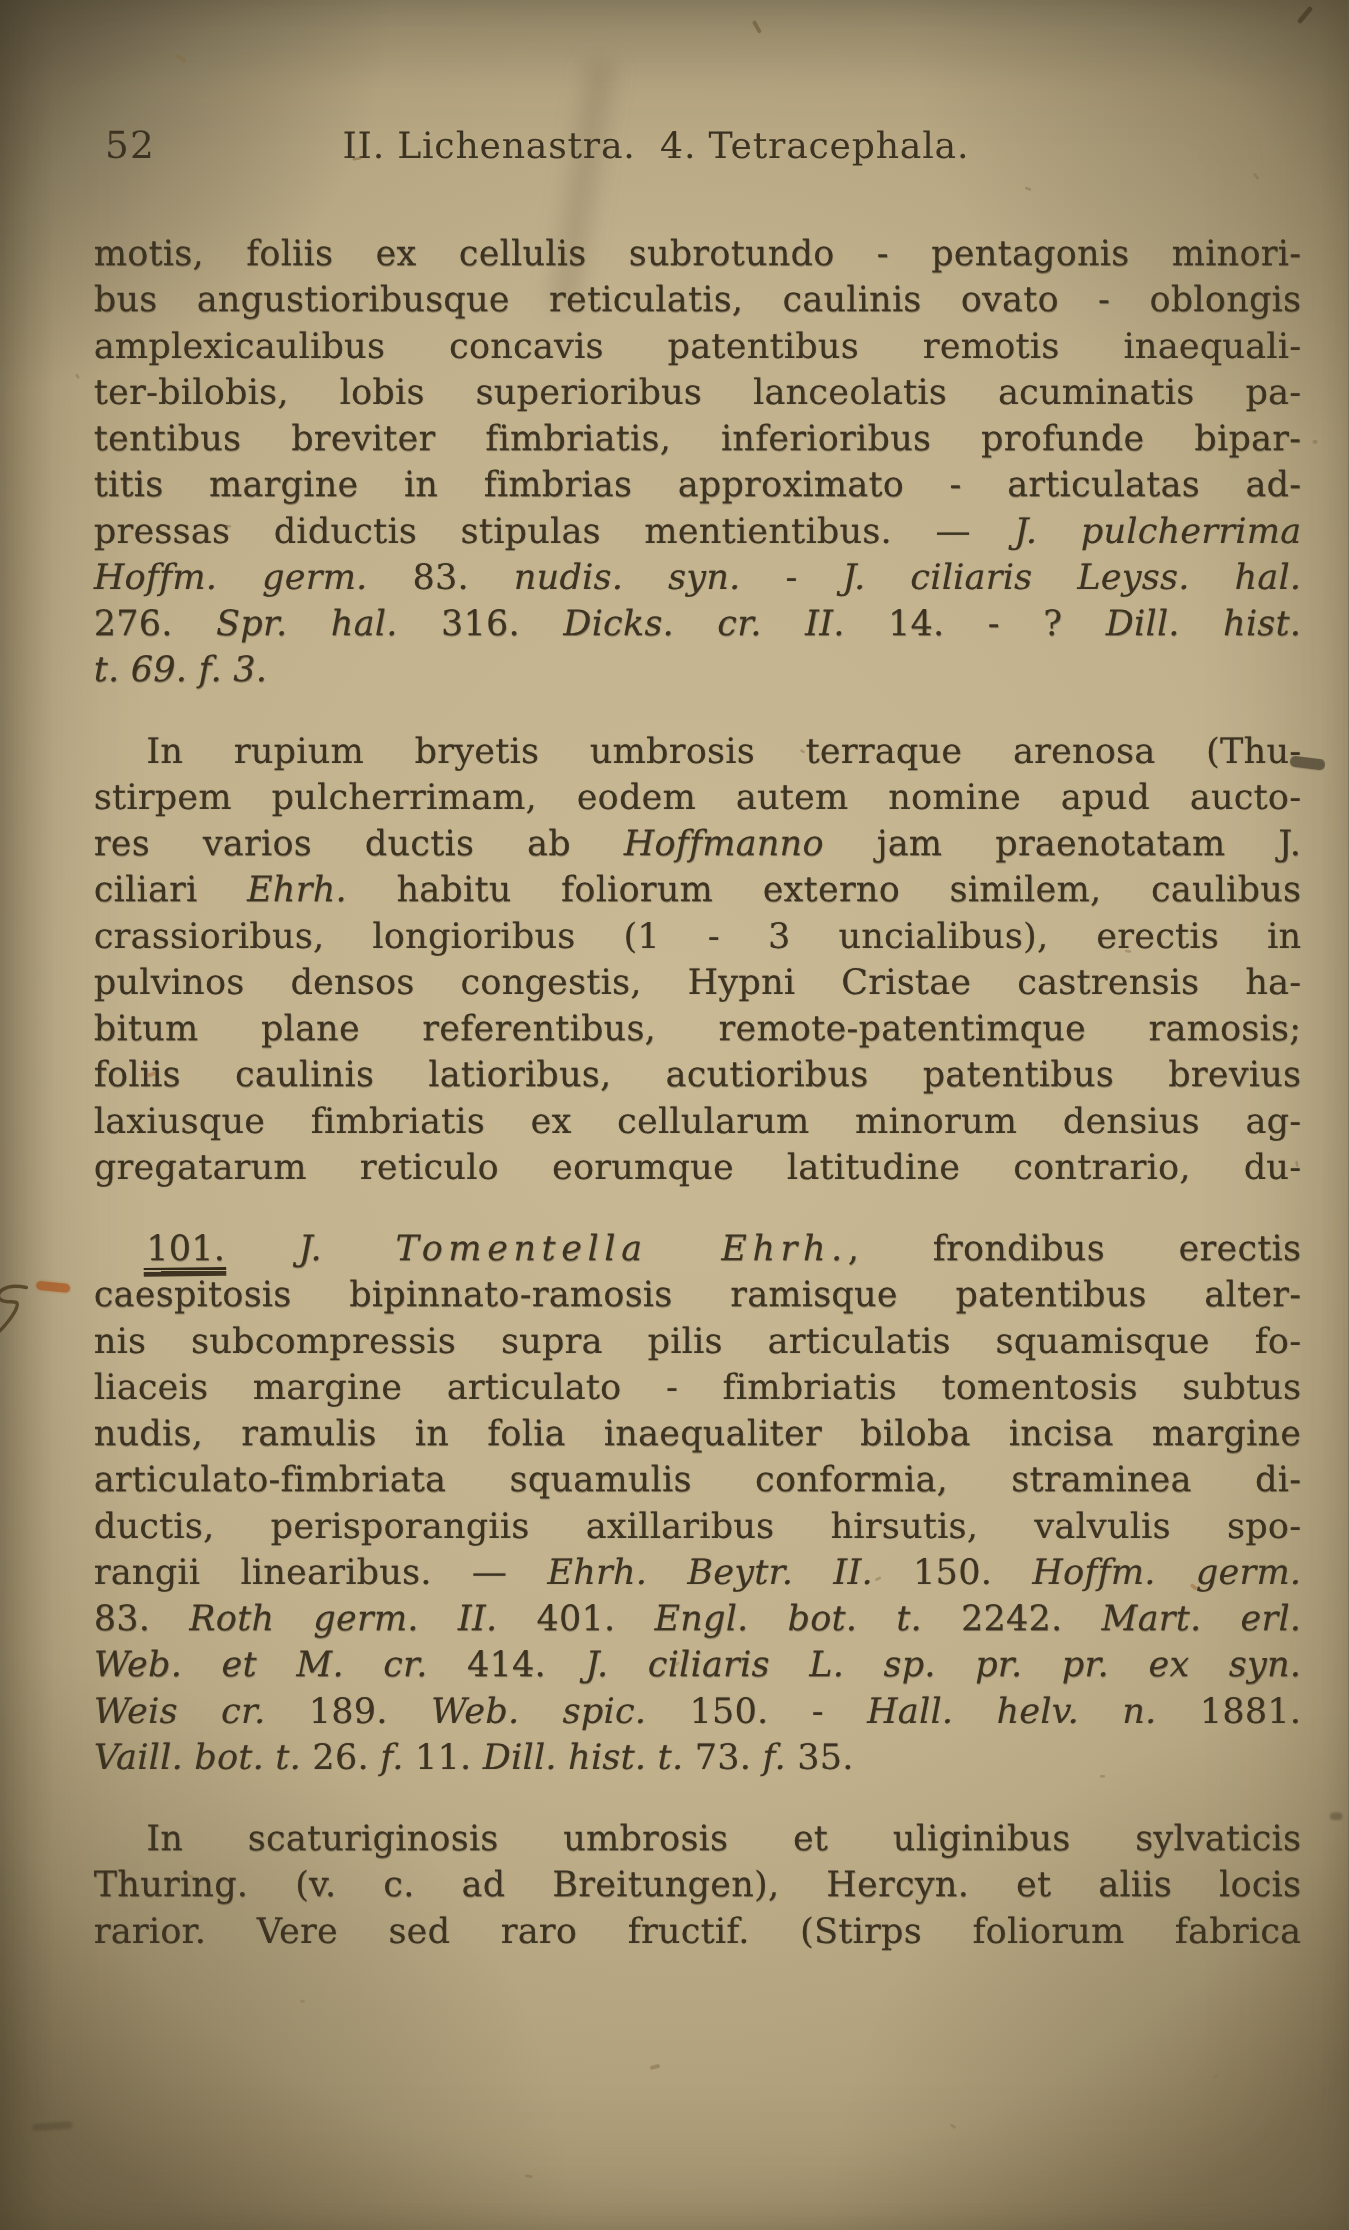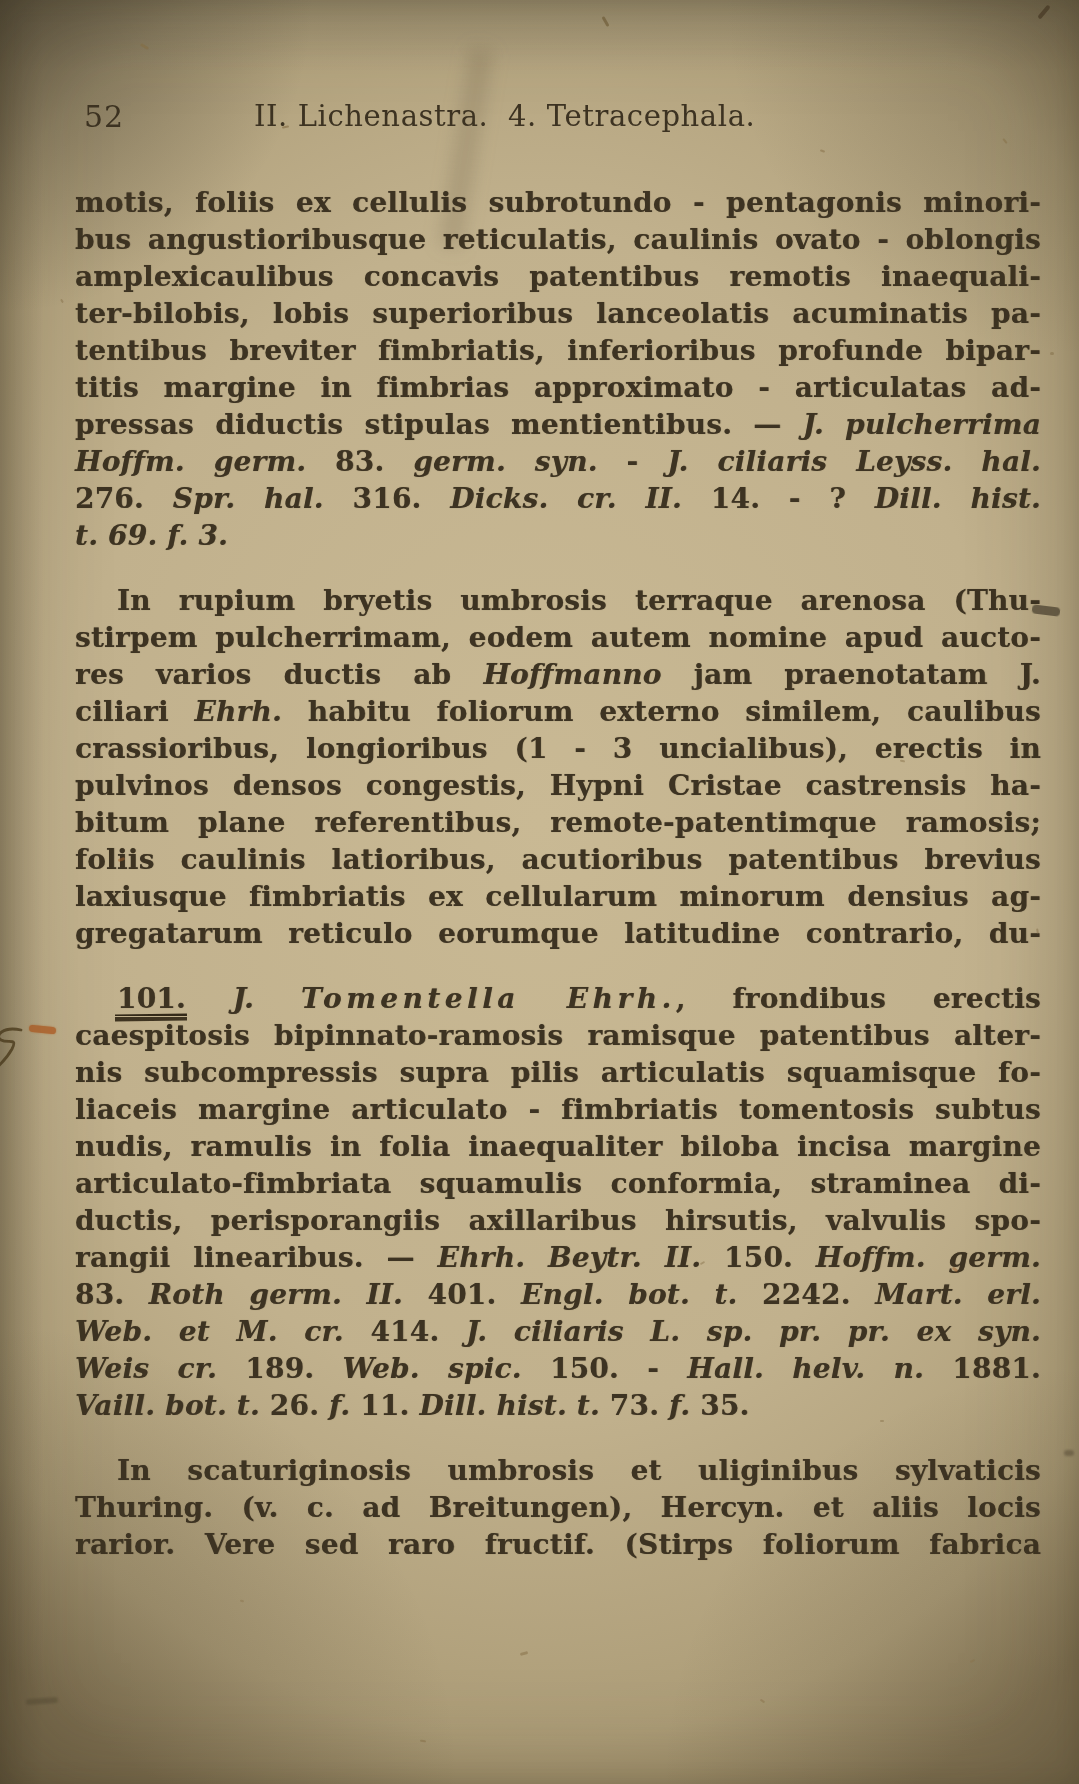--- a/index.html
+++ b/index.html
@@ -12,27 +12,27 @@
       radial-gradient(circle at 100% 0%, rgba(62,56,42,.30), rgba(62,56,42,0) 17%),
       radial-gradient(circle at 0% 100%, rgba(58,50,34,.38), rgba(58,50,34,0) 22%),
       radial-gradient(circle at 100% 100%, rgba(58,50,34,.30), rgba(58,50,34,0) 20%),
       linear-gradient(to bottom, rgba(92,88,74,.25) 0%, rgba(92,88,74,0) 4%),
       linear-gradient(to right, rgba(70,60,42,.25) 0%, rgba(70,60,42,0) 4%),
       radial-gradient(ellipse 80% 60% at 50% 46%, #c9b994 0%, #c1b18d 55%, #ad9d78 86%, #93825f 100%);
   }
   .page::after{content:"";position:absolute;inset:0;pointer-events:none;
     box-shadow:inset 0 0 110px rgba(58,48,28,.33), inset 0 0 22px rgba(58,48,28,.18);}
   .hdr-num{position:absolute;left:84px;top:99px;font-size:30px;letter-spacing:1px;text-align:right;}
-  .hdr-title{position:absolute;left:254px;top:99px;font-size:29px;letter-spacing:.6px;}
+  .hdr-title{position:absolute;left:274px;top:99px;font-size:29px;letter-spacing:.6px;}
   .body-text{
     position:absolute;left:75px;top:184px;width:966px;
     font-size:28px;line-height:37px;letter-spacing:.2px;
     text-shadow:.3px .4px .7px rgba(52,42,26,.55);
   }
-  .para{margin:0;font-weight:bold;}
+  .para{margin:0;}
   .para + .para{margin-top:28px;}
   .line{text-align:justify;text-align-last:justify;}
   .line.last{text-align-last:left;}
   .line.ind{text-indent:42px;}
   .i{font-style:italic;}
   .sp{letter-spacing:.16em;}
   .sym{font-family:"DejaVu Sans","Liberation Sans",sans-serif;}
   .u{position:relative;}
   .u::after{content:"";position:absolute;left:-2px;right:-1px;bottom:-6px;height:7px;
     background:linear-gradient(to bottom, rgba(40,30,14,.92) 0 2px, rgba(40,30,14,0) 2px 3px, rgba(40,30,14,.85) 3px 7px);
@@ -53,21 +53,21 @@
 
   <div class="body-text">
       <div class="para">
         <div class="line"><span>motis, foliis ex cellulis subrotundo - pentagonis minori-</span></div>
         <div class="line"><span>bus angustioribusque reticulatis, caulinis ovato - oblongis</span></div>
         <div class="line"><span>amplexicaulibus concavis patentibus remotis inaequali-</span></div>
         <div class="line"><span>ter-bilobis, lobis superioribus lanceolatis acuminatis pa-</span></div>
         <div class="line"><span>tentibus breviter fimbriatis, inferioribus profunde bipar-</span></div>
         <div class="line"><span>titis margine in fimbrias approximato - articulatas ad-</span></div>
         <div class="line"><span>pressas diductis stipulas mentientibus. — </span><span class="i">J. pulcherrima</span></div>
-        <div class="line"><span class="i">Hoffm. germ.</span><span> 83. </span><span class="i">germ. syn.</span><span> - </span><span class="i">J. ciliaris Leyss. hal.</span></div>
+        <div class="line"><span class="i">Hoffm. germ.</span><span> 83. </span><span class="i">nudis. syn.</span><span> - </span><span class="i">J. ciliaris Leyss. hal.</span></div>
         <div class="line"><span>276. </span><span class="i">Spr. hal.</span><span> 316. </span><span class="i">Dicks. cr. II.</span><span> 14. - ? </span><span class="i">Dill. hist.</span></div>
         <div class="line last"><span class="i">t. 69. f. 3.</span></div>
       </div>
       <div class="para">
         <div class="line ind"><span>In rupium bryetis umbrosis terraque arenosa (Thu-</span></div>
         <div class="line"><span>stirpem pulcherrimam, eodem autem nomine apud aucto-</span></div>
         <div class="line"><span>res varios ductis ab </span><span class="i">Hoffmanno</span><span> jam praenotatam J.</span></div>
         <div class="line"><span>ciliari </span><span class="i">Ehrh.</span><span> habitu foliorum externo similem, caulibus</span></div>
         <div class="line"><span>crassioribus, longioribus (1 - 3 uncialibus), erectis in</span></div>
         <div class="line"><span>pulvinos densos congestis, Hypni Cristae castrensis ha-</span></div>

